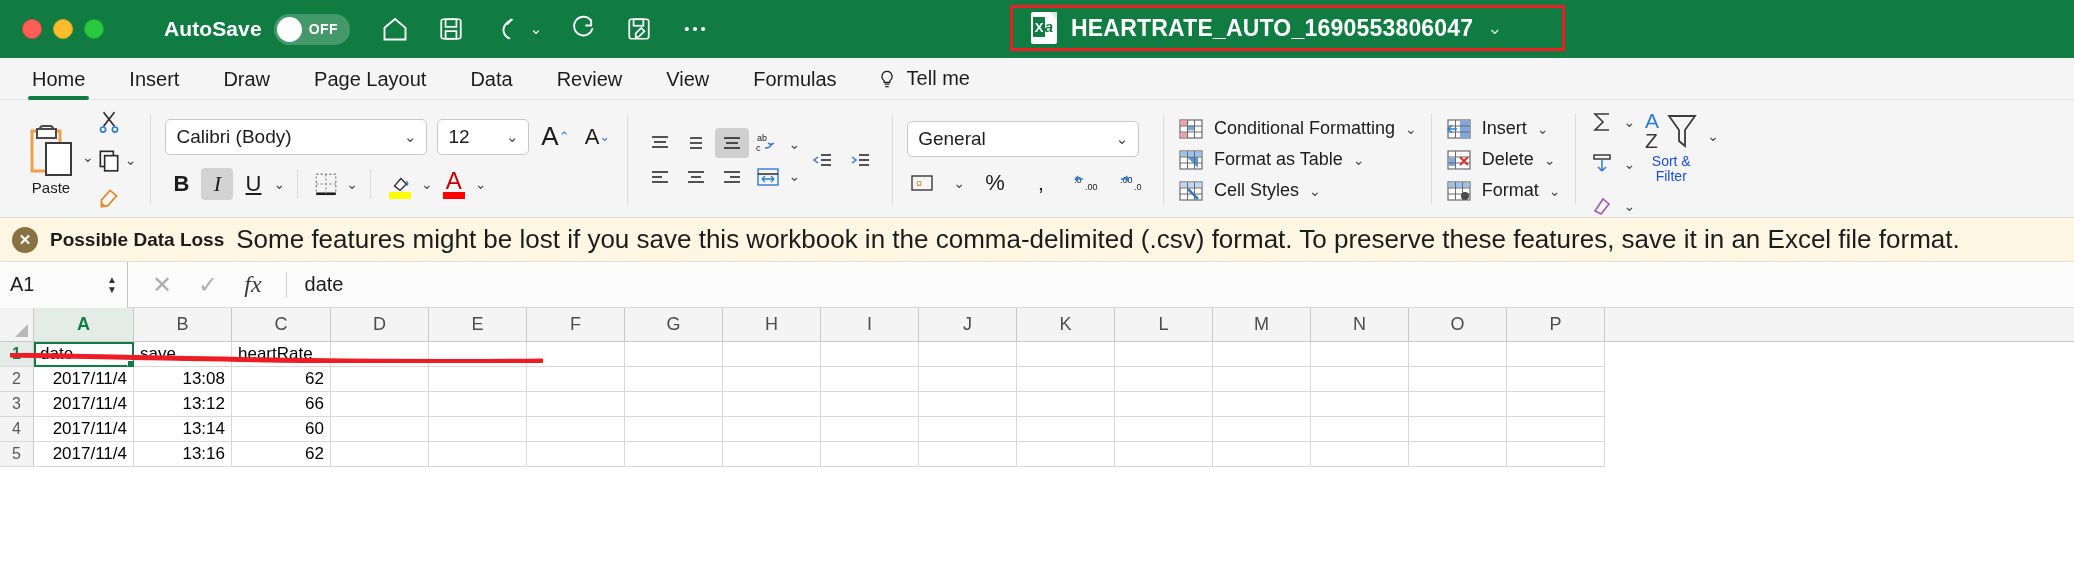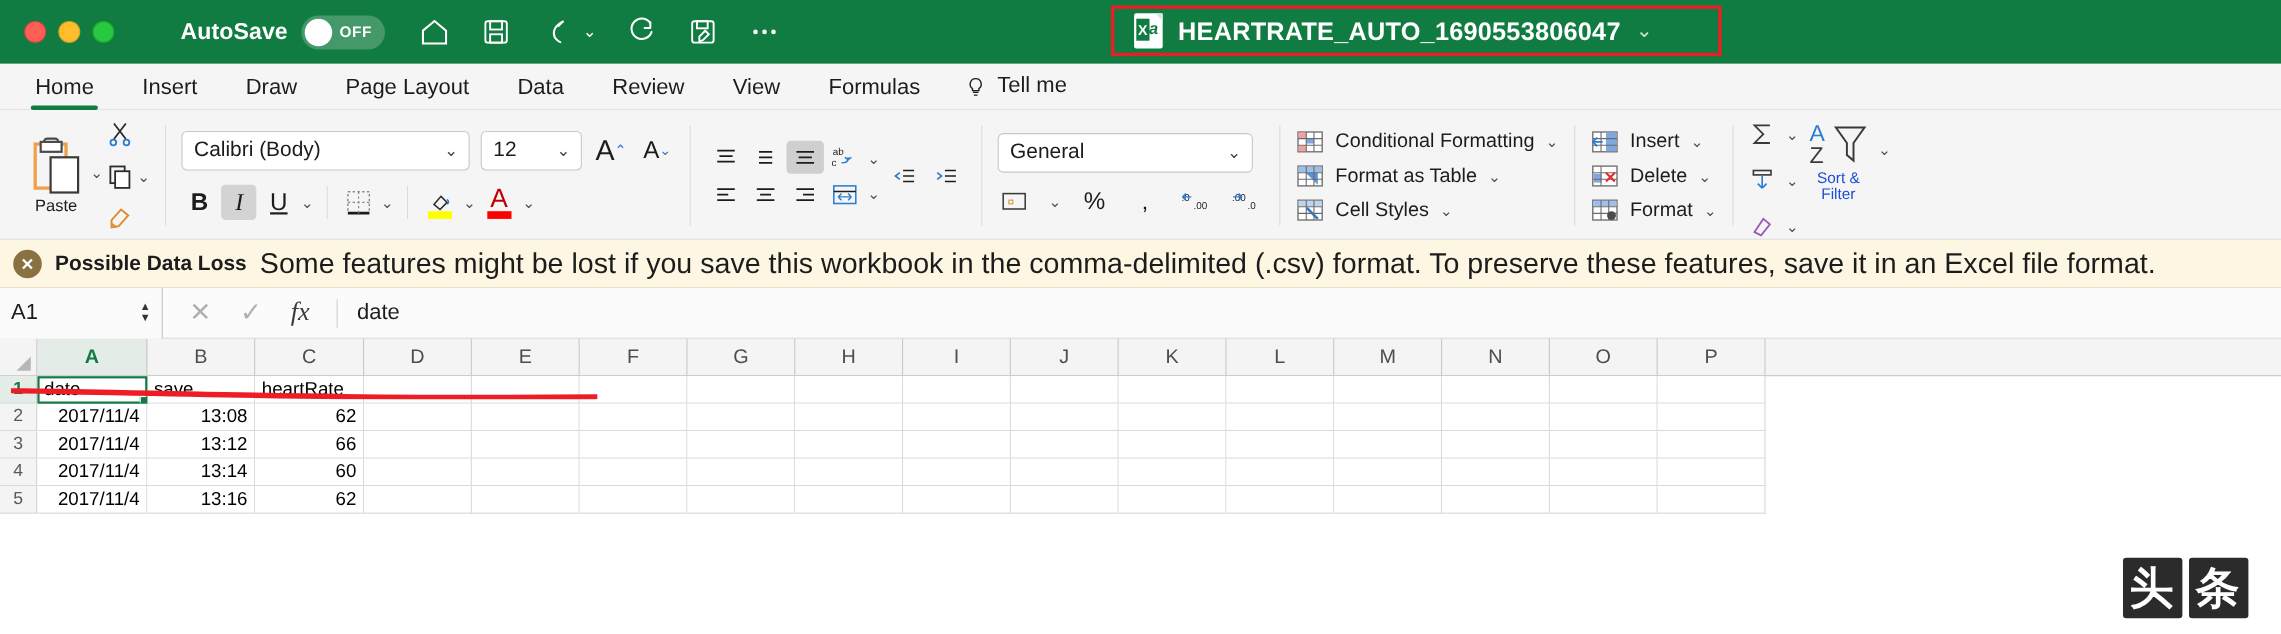--- a/index.html
+++ b/index.html
@@ -170,21 +170,21 @@
   .warn-strong { font-size: 19px; font-weight: 700; color: #1c1c1c; }
   .warn-text { font-size: 26px; color: #1c1c1c; }
 
   
   .formulabar {
     height: 46px; background: #fbfbfb;
     display: flex; align-items: center;
     border-bottom: 1px solid #d6d6d6;
   }
   .namebox {
-    width: 148px; height: 46px; display:flex; align-items:center; justify-content: space-between;
+    width: 128px; height: 46px; display:flex; align-items:center; justify-content: space-between;
     padding: 0 10px; border-right: 1px solid #c4c4c4; background:#fbfbfb;
   }
   .namebox .nb-text { font-size: 20px; color:#1c1c1c; }
   .spinner { display:flex; flex-direction: column; gap: 2px; color:#333; }
   .spinner span { font-size: 10px; line-height: 8px; }
   .fb-btns { display:flex; align-items:center; gap: 26px; padding: 0 24px; }
   .fb-ic { font-size: 24px; color: #b0b0b0; }
   .fx { font-size: 24px; font-style: italic; font-family: "Liberation Serif", serif; color: #3a3a3a; }
   .fb-divider { width:1px; height: 26px; background:#d0d0d0; }
   .fb-input { font-size: 20px; color: #1c1c1c; padding-left: 18px; }
@@ -821,16 +821,13 @@
     <div class="cell" style="width:98px"></div>
     <div class="cell" style="width:98px"></div>
   </div>
 </div>
 
 <svg class="redline" viewBox="0 0 533 10" preserveAspectRatio="none">
   <path d="M0 2 C160 5, 330 10, 533 8" stroke="#ee1c25" stroke-width="5" fill="none" stroke-linecap="round"></path>
 </svg>
 
 <div class="watermark">
-  <span class="wm-logo">
-    <span class="wm-box">头</span><span class="wm-box" style="margin-left:6px;">条</span>
-  </span>
 </div>
 
 </body></html>

